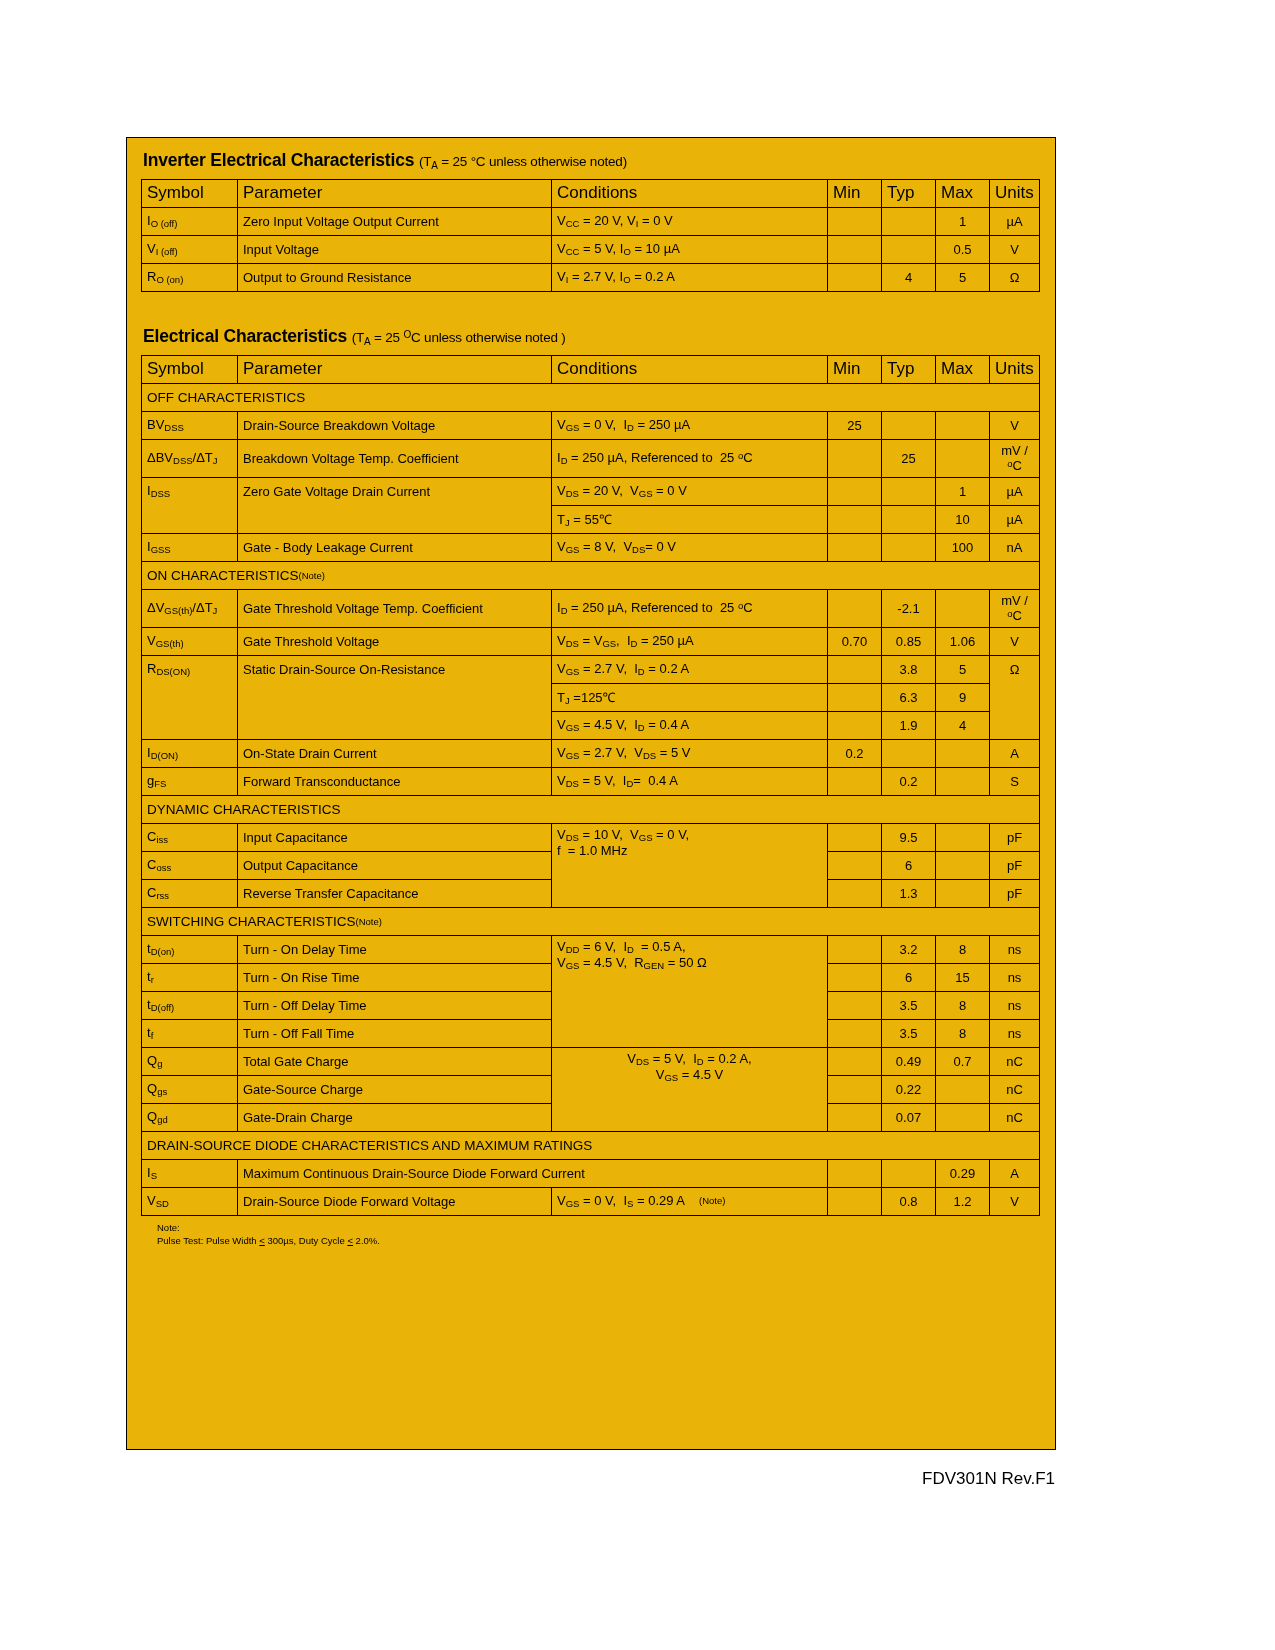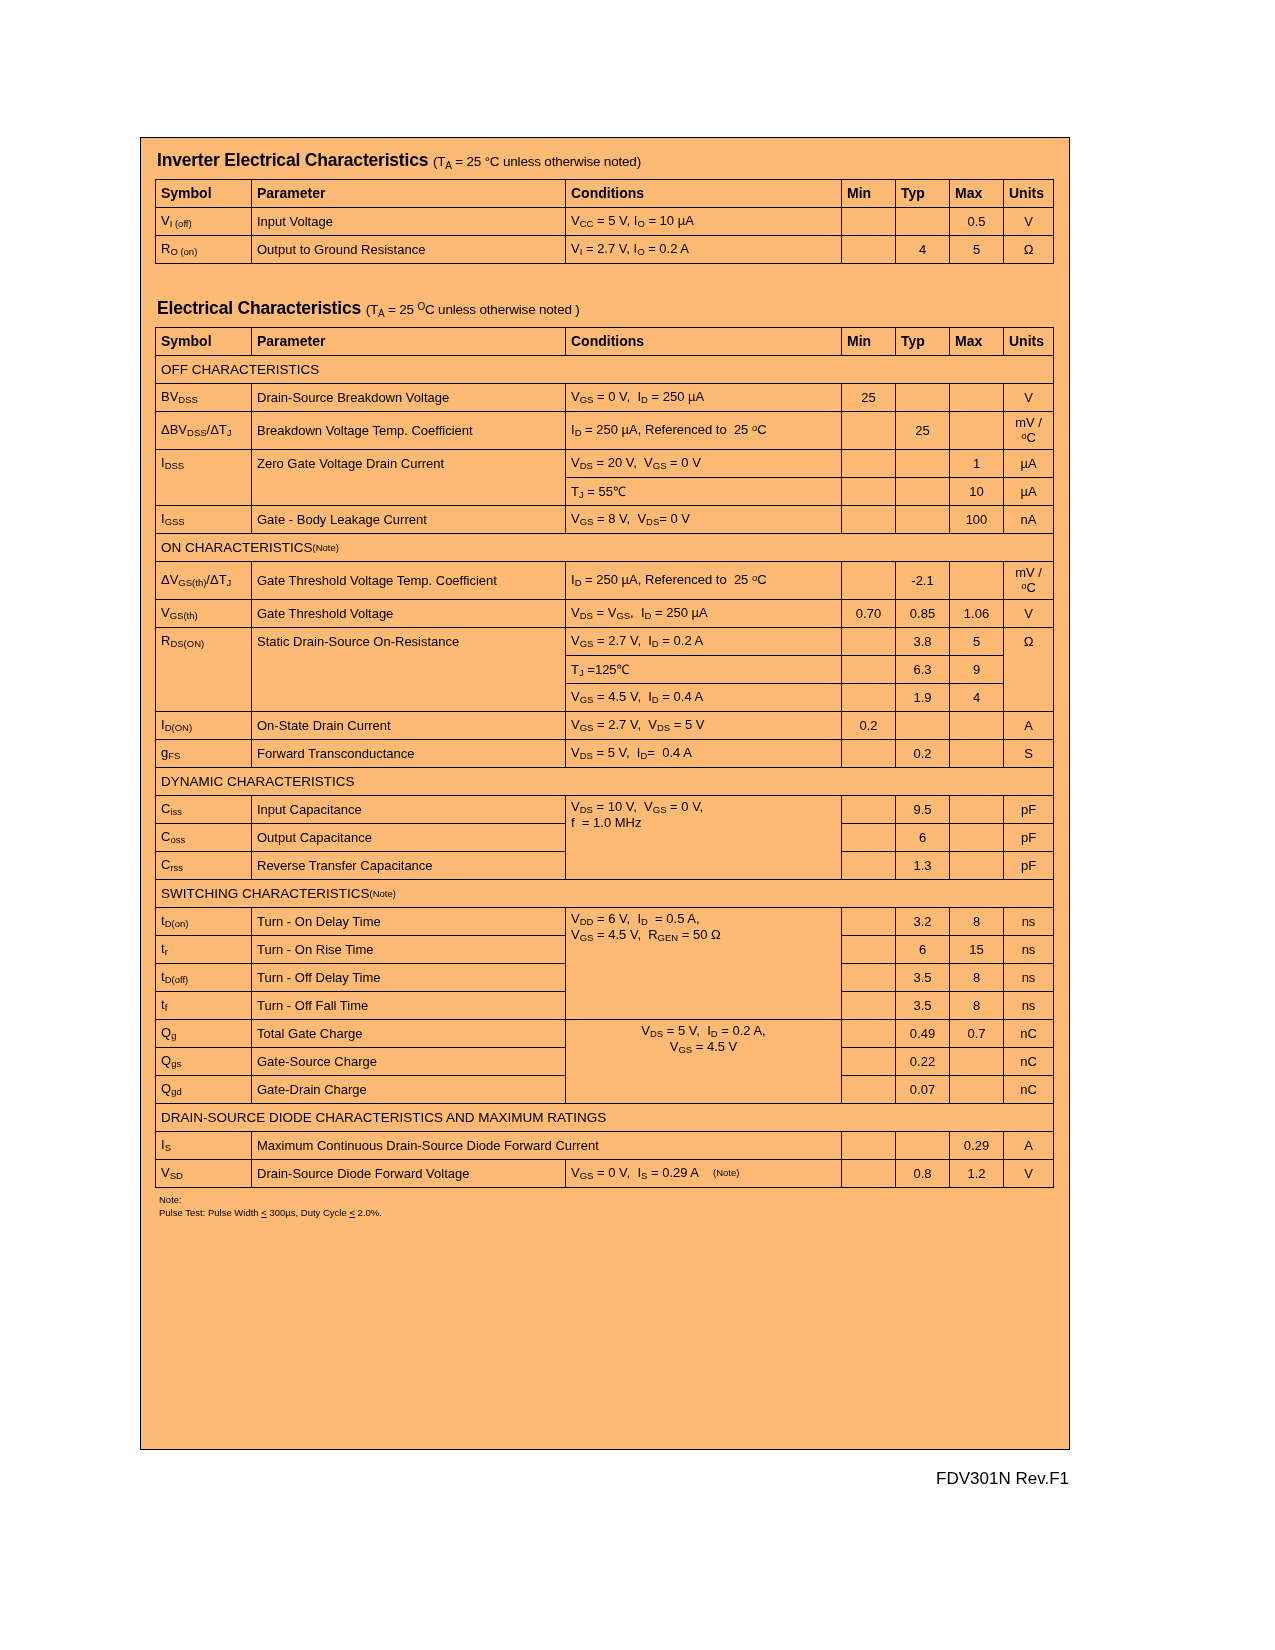--- a/index.html
+++ b/index.html
@@ -9,27 +9,27 @@
   }
   body {
     width: 1275px;
     height: 1650px;
     font-family: "Liberation Sans", sans-serif;
     color: #000;
     position: relative;
   }
   .page {
     position: absolute;
-    left: 140px;
+    left: 126px;
     top: 137px;
     width: 930px;
     height: 1313px;
     border: 1.5px solid #000;
     box-sizing: border-box;
-    background: #fdba74;
+    background: #eab308;
   }
   .inner {
     padding: 12px 14px 0 14px;
   }
   
   .sec-title {
     font-size: 17.5px;
     font-weight: bold;
     letter-spacing: -0.2px;
     margin: 0 0 8px 2px;
@@ -56,22 +56,22 @@
   }
   table.spec td, table.spec th {
     border: 1px solid #000;
     padding: 3px 5px 4px 5px;
     vertical-align: middle;
     height: 20px;
     text-align: left;
     font-weight: normal;
   }
   table.spec th {
-    font-weight: bold;
-    font-size: 14px;
+    font-weight: normal;
+    font-size: 17px;
   }
   .c-sym   { width: 96px; }
   .c-par   { width: 314px; }
   .c-cond  { width: 276px; }
   .c-min   { width: 54px; text-align: center !important; }
   .c-typ   { width: 54px; text-align: center !important; }
   .c-max   { width: 54px; text-align: center !important; }
   .c-unit  { width: 50px; text-align: center !important; }
   td.ctr { text-align: center !important; }
   .grouprow td {
@@ -94,21 +94,21 @@
     vertical-align: 3px;
   }
   .sm-note {
     font-size: 9.5px;
     vertical-align: 1px;
     padding-left: 14px;
   }
   .gap { height: 34px; }
   .note-block {
     margin-top: 6px;
-    margin-left: 4px;
+    margin-left: 16px;
     font-size: 9.5px;
     line-height: 1.35;
   }
   .footer {
     position: absolute;
     right: 0px;
     bottom: -40px;
     font-size: 17px;
   }
   .tjcell {
@@ -141,20 +141,29 @@
           <tr>
         <th>Symbol</th>
         <th>Parameter</th>
         <th>Conditions</th>
         <th class="ctr">Min</th>
         <th class="ctr">Typ</th>
         <th class="ctr">Max</th>
         <th class="ctr">Units</th>
       </tr>
 
+      <tr>
+        <td><span>I</span><sub>O (off)</sub></td>
+        <td>Zero Input Voltage Output Current</td>
+        <td><span>V</span><sub>CC</sub><span> = 20 V,  V</span><sub>I</sub><span> = 0 V</span></td>
+        <td class="ctr"></td>
+        <td class="ctr"></td>
+        <td class="ctr">1</td>
+        <td class="ctr">µA</td>
+      </tr>
 
       <tr>
         <td><span>V</span><sub>I (off)</sub></td>
         <td>Input Voltage</td>
         <td><span>V</span><sub>CC</sub><span> = 5 V,  I</span><sub>O</sub><span> = 10 µA</span></td>
         <td class="ctr"></td>
         <td class="ctr"></td>
         <td class="ctr">0.5</td>
         <td class="ctr">V</td>
       </tr>

